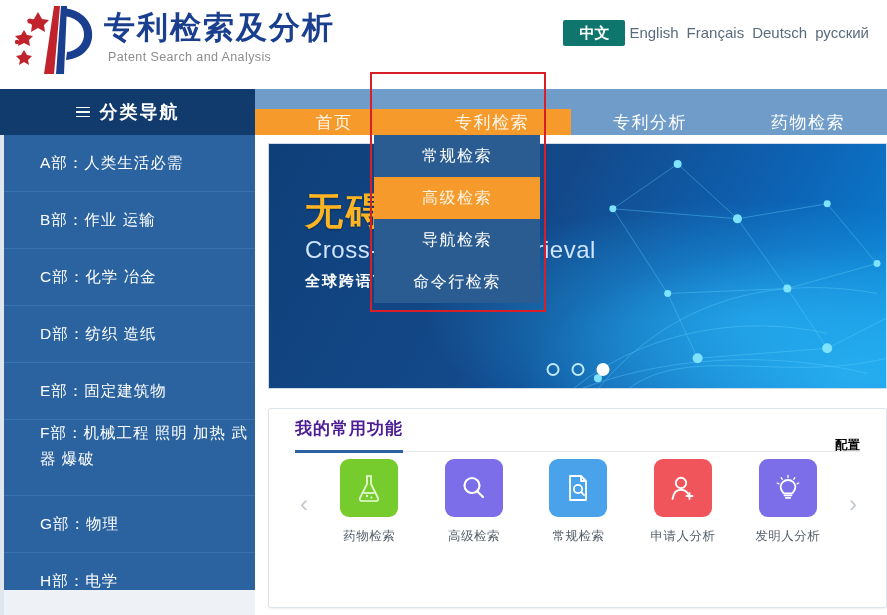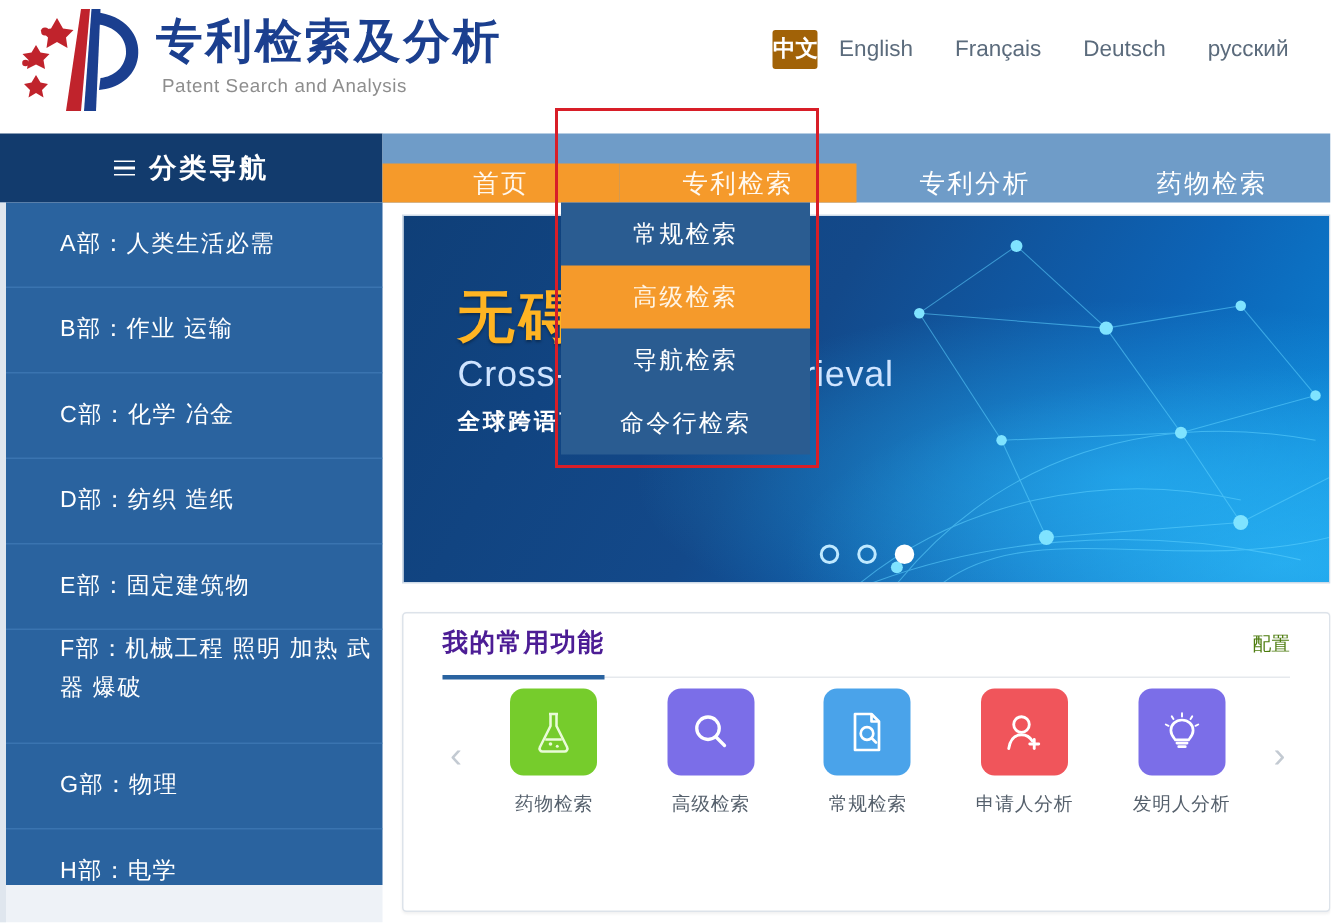--- a/index.html
+++ b/index.html
@@ -18,24 +18,24 @@
     position:absolute; left:104px; top:8px;
     font-size:31px; font-weight:bold; color:#1b3f8f;
     letter-spacing:2px; line-height:40px;
   }
   .logo-sub {
     position:absolute; left:108px; top:50px;
     font-size:12.5px; color:#8d8d8d; letter-spacing:.4px;
   }
   .langbar { position:absolute; right:14px; top:20px; display:flex; align-items:center; gap:0px; }
   .lang {
-    font-size:15px; color:#5b6b7c; padding:4px 14px; cursor:pointer;
+    font-size:15px; color:#5b6b7c; padding:4px 4px; cursor:pointer;
     line-height:18px; white-space:nowrap;
   }
-  .lang.active { background:#a16207; color:#fff; border-radius:2px; padding:4px 0; font-weight:bold; }
+  .lang.active { background:#0f766e; color:#fff; border-radius:2px; padding:4px 16px; font-weight:bold; }
 
   
   .navbar { position:absolute; left:0; top:89px; width:887px; height:46px; display:flex; }
   .nav-brand {
     width:255px; height:46px; background:#123b6d; color:#fff;
     display:flex; align-items:center; justify-content:center; gap:10px;
     font-size:18px; font-weight:bold; letter-spacing:2px;text-align:center;
   }
   .hamburger { display:inline-block; width:14px; height:11px; position:relative; }
   .hamburger i { position:absolute; left:0; width:14px; height:1.6px; background:#fff; }
@@ -105,21 +105,21 @@
     background:#fff; border:1px solid #dde3ea; border-radius:3px;
     box-shadow:0 1px 2px rgba(0,0,0,.06);
   }
   .panel-head { position:relative; height:44px; }
   .panel-title {
     position:absolute; left:26px; top:8px; font-size:17px; font-weight:bold;
     color:#4c1d95; letter-spacing:1px;
   }
   .panel-underline { position:absolute; left:26px; top:41px; width:108px; height:3px; background:#2a63a0; }
   .panel-rule { position:absolute; left:26px; right:26px; top:42px; height:1px; background:#e6e9ed; }
-  .panel-config { position:absolute; right:26px; top:12px; font-size:12.5px; color:#4d7c0f; cursor:pointer; }
+  .panel-config { position:absolute; right:26px; top:28px; font-size:12.5px; color:#000000; cursor:pointer;font-weight:bold; }
 
   .fn-row { position:absolute; left:0; top:50px; width:619px; display:flex; align-items:flex-start; padding:0 22px; }
   .arrow { width:26px; height:90px; display:flex; align-items:center; justify-content:center;
            font-size:24px; color:#c3cad2; cursor:pointer; user-select:none; }
   .fn-list { flex:1; display:flex; justify-content:space-around; }
   .fn { width:82px; display:flex; flex-direction:column; align-items:center; cursor:pointer; }
   .fn-tile {
     width:58px; height:58px; border-radius:9px; display:flex;
     align-items:center; justify-content:center;
   }

